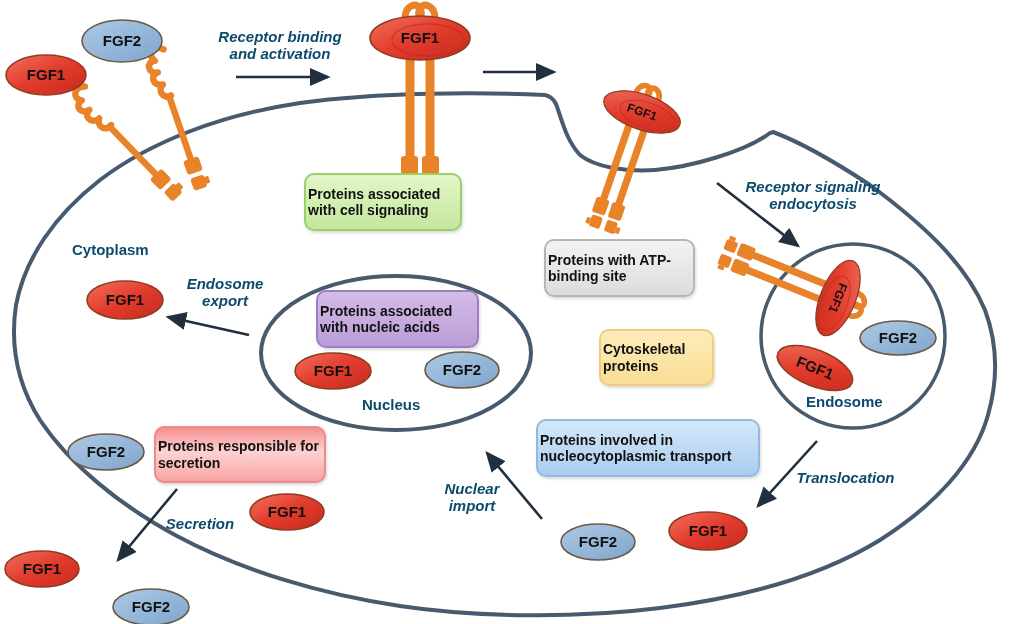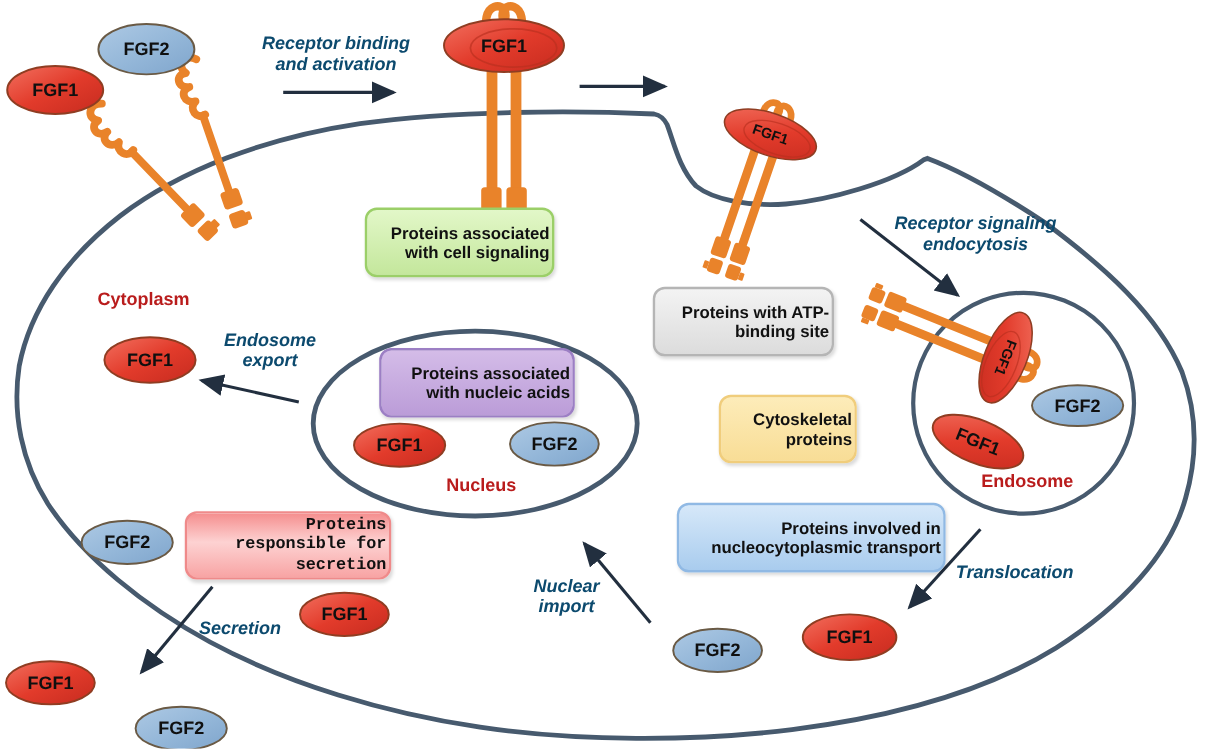--- a/index.html
+++ b/index.html
@@ -15,32 +15,32 @@
   .rc-block{fill:#e9832a;}
   .fgf1-el{fill:url(#redGrad);stroke:#8f3d22;stroke-width:1.6;}
   .fgf1-inner{fill:none;stroke:#b8301f;stroke-width:1.4;opacity:.65;}
   .fgf2-el{fill:url(#blueGrad);stroke:#6a5a45;stroke-width:1.6;}
   .fgf-label{font:bold 15px "Liberation Sans", sans-serif;fill:#101010;text-anchor:middle;}
   .arrow{stroke:#222f3f;stroke-width:2.6;marker-end:url(#ah);}
 
   
   .proc{position:absolute;text-align:center;color:#0c4a6e;
         font:bold italic 15px "Liberation Sans", sans-serif;line-height:1.12;}
-  .comp{position:absolute;text-align:center;color:#b91c1c;
+  .comp{position:absolute;color:#0c4a6e;
         font:bold 15px "Liberation Sans", sans-serif;}
   .cat-box{position:absolute;display:flex;align-items:center;justify-content:center;
-        text-align:right;border-radius:10px;border:2px solid;
+        text-align:left;border-radius:10px;border:2px solid;
         font:bold 14px "Liberation Sans", sans-serif;color:#111;line-height:1.15;
         box-shadow:1px 2px 3px rgba(0,0,0,0.15);padding:2px;box-sizing:border-box;}
   .box-green {background:linear-gradient(#e2f7c8,#c4e79c);border-color:#9bcf68;}
   .box-gray  {background:linear-gradient(#f3f3f3,#dcdcdc);border-color:#b5b5b5;}
   .box-purple{background:linear-gradient(#d4bce8,#bb9cd8);border-color:#9c7fc4;}
   .box-yellow{background:linear-gradient(#fdecb9,#f8dd96);border-color:#f0cd7c;}
-  .box-blue  {background:linear-gradient(#d6e8f9,#a9ccee);border-color:#90b9e4;margin-left:28px;}
-  .box-pink  {background:linear-gradient(#f58f8f,#fdd2d2 45%,#f8a4a4);border-color:#ef8a8a;font-family:Liberation Mono, monospace;}
+  .box-blue  {background:linear-gradient(#d6e8f9,#a9ccee);border-color:#90b9e4;}
+  .box-pink  {background:linear-gradient(#f58f8f,#fdd2d2 45%,#f8a4a4);border-color:#ef8a8a;}
 </style>
 </head>
 <body>
 
 <div class="stage">
 
 <svg width="1024" height="624" viewBox="0 0 1024 624">
   <defs>
     <linearGradient id="redGrad" x1="0" y1="0" x2="1" y2="1">
       <stop offset="0" stop-color="#f2705f"></stop>

